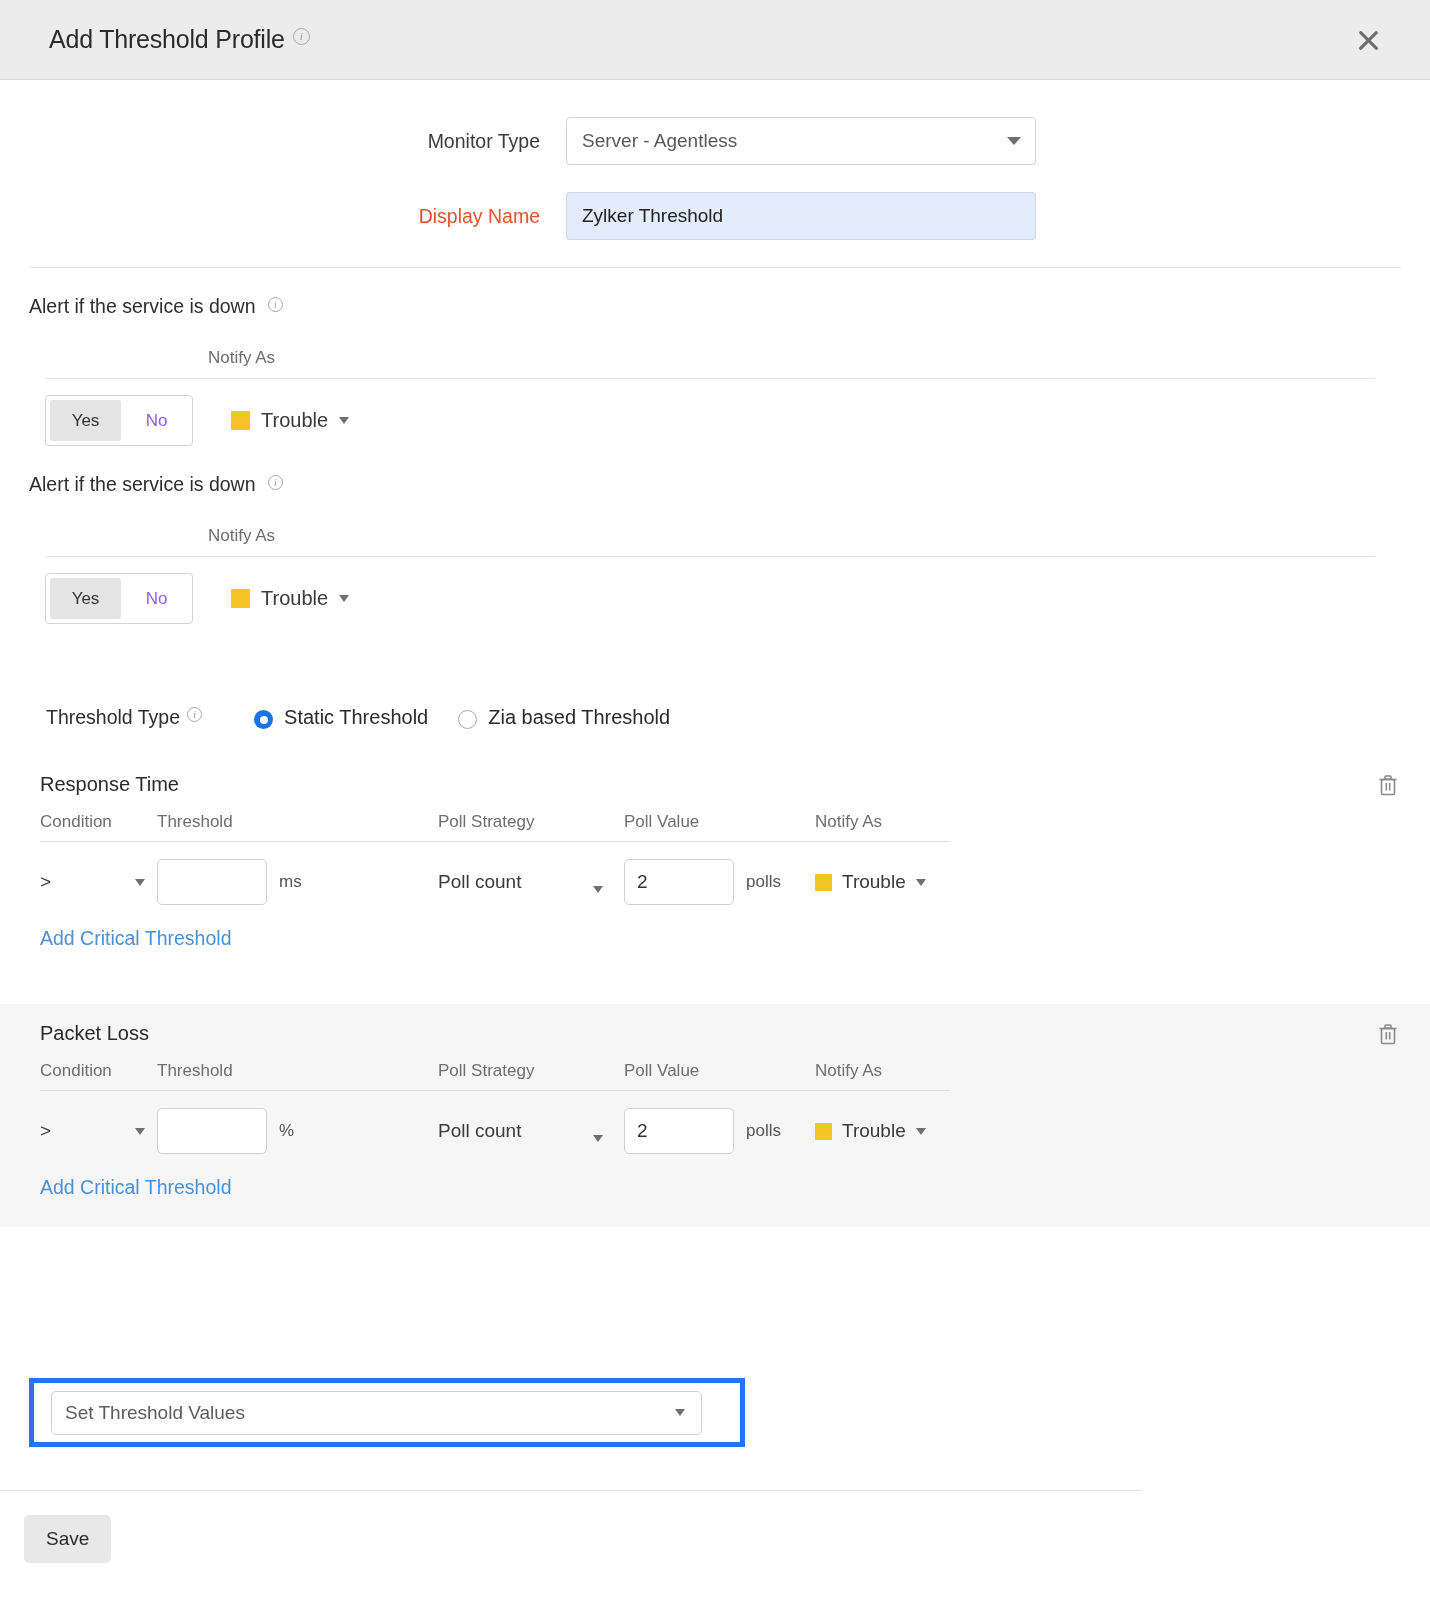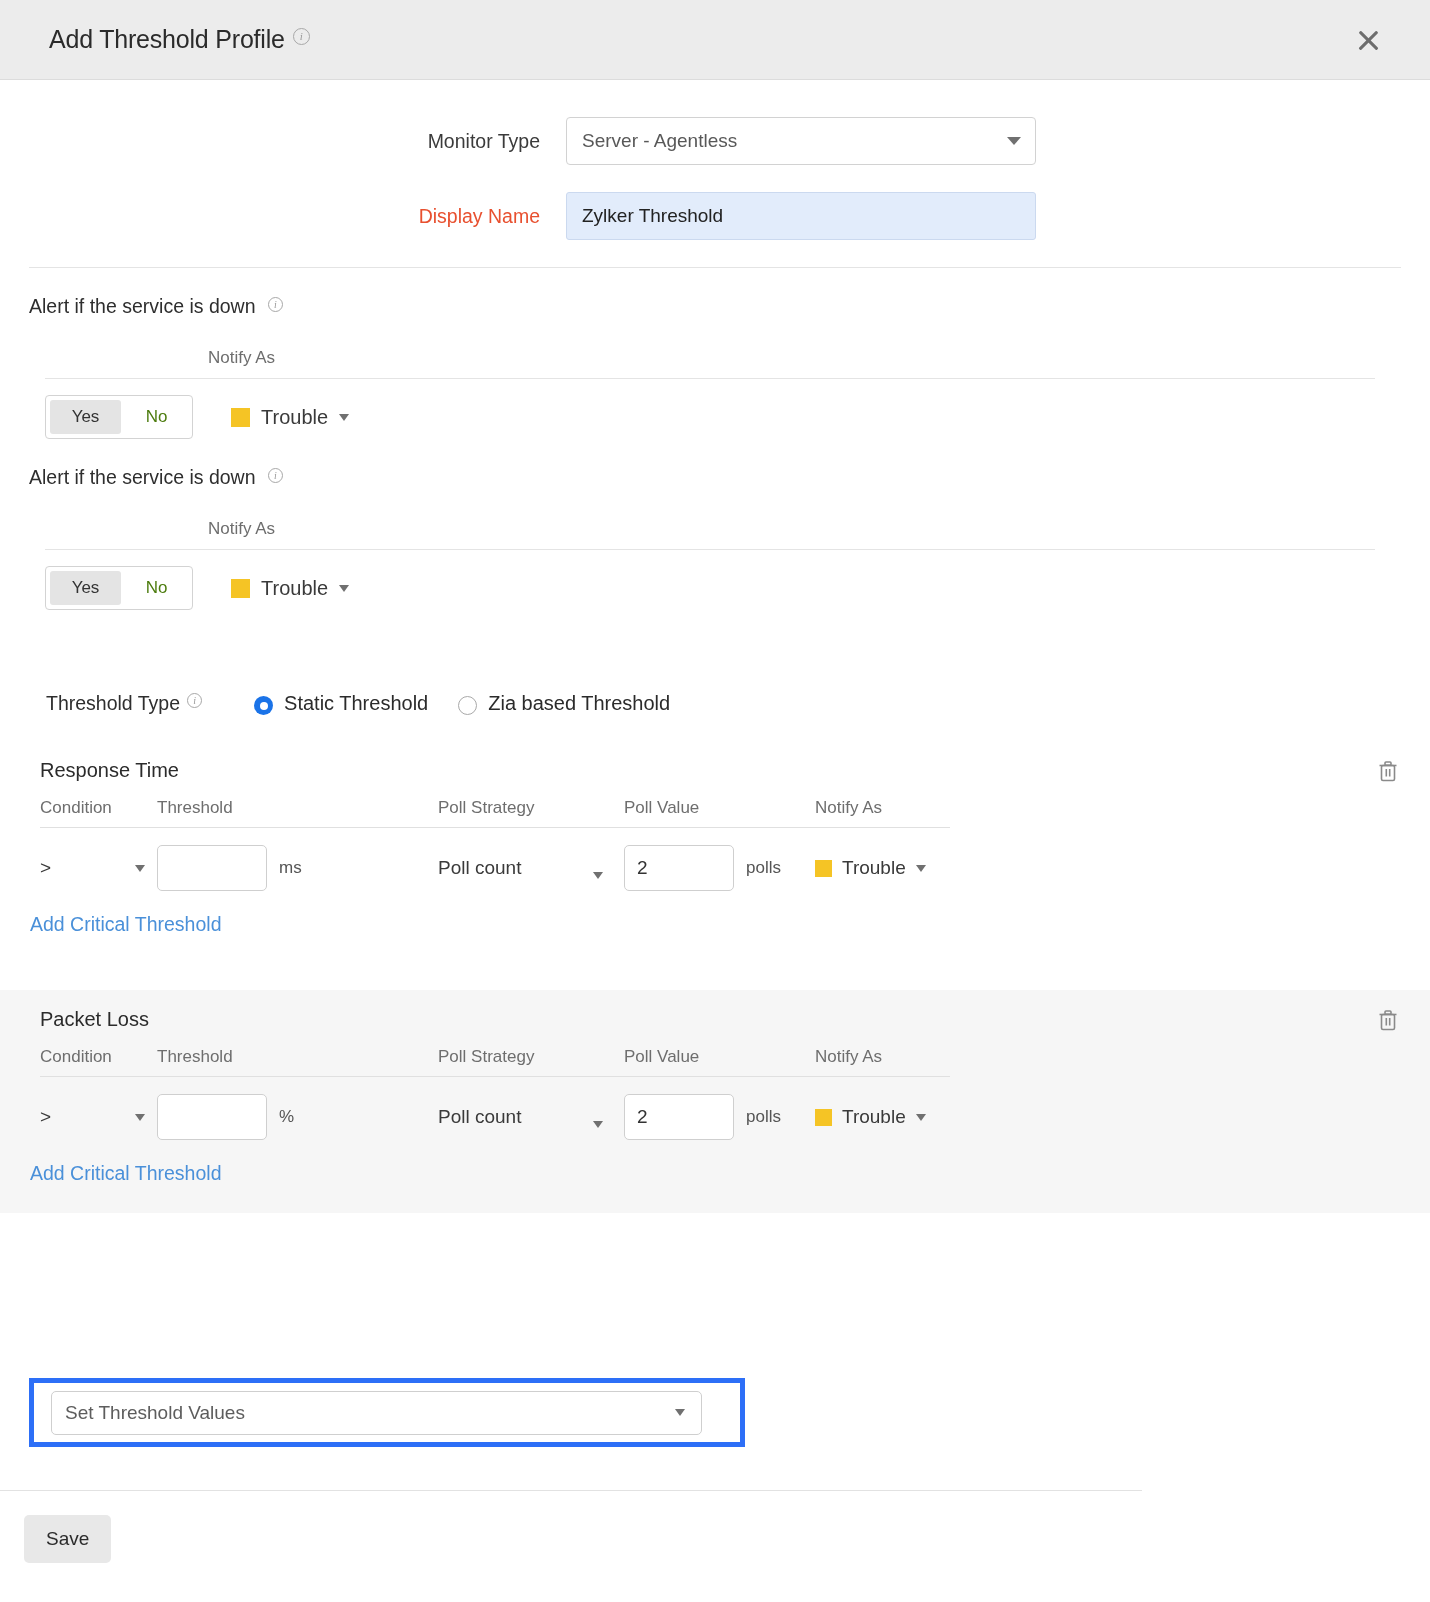--- a/index.html
+++ b/index.html
@@ -161,38 +161,38 @@
     align-items: center;
     margin-top: 16px;
     padding-left: 16px;
   }
   .yesno {
     display: inline-flex;
     border: 1px solid #d3d3d3;
     border-radius: 4px;
     overflow: hidden;
     background: #fff;
-    height: 44px;
+    height: 51px;
     width: 148px;
   }
   .yesno div {
     flex: 1;
     display: flex;
     align-items: center;
     justify-content: center;
     font-size: 17px;
     cursor: pointer;
   }
   .yesno .on {
     background: #e4e4e4;
     color: #333;
     border-radius: 3px;
     margin: 4px 0 4px 4px;
   }
-  .yesno .off { color: #4d7c0f; }
+  .yesno .off { color: #8b5cf6; }
 
   .notify-pick {
     display: flex;
     align-items: center;
     gap: 11px;
     margin-left: 38px;
     cursor: pointer;
   }
   .swatch {
     width: 19px; height: 19px;
@@ -321,21 +321,21 @@
     align-items: center;
     gap: 10px;
     cursor: pointer;
   }
   .notify-cell .swatch { width: 17px; height: 17px; }
   .notify-cell .txt { font-size: 19px; color: #3a3a3a; }
 
   .add-crit {
     color: #4a90d9;
     font-size: 19.5px;
-    padding-left: 30px;
+    padding-left: 40px;
     margin-top: 22px;
     cursor: pointer;
     display: inline-block;
   }
 
   
   .highlight-box {
     position: absolute;
     left: 29px;
     top: 1378px;

